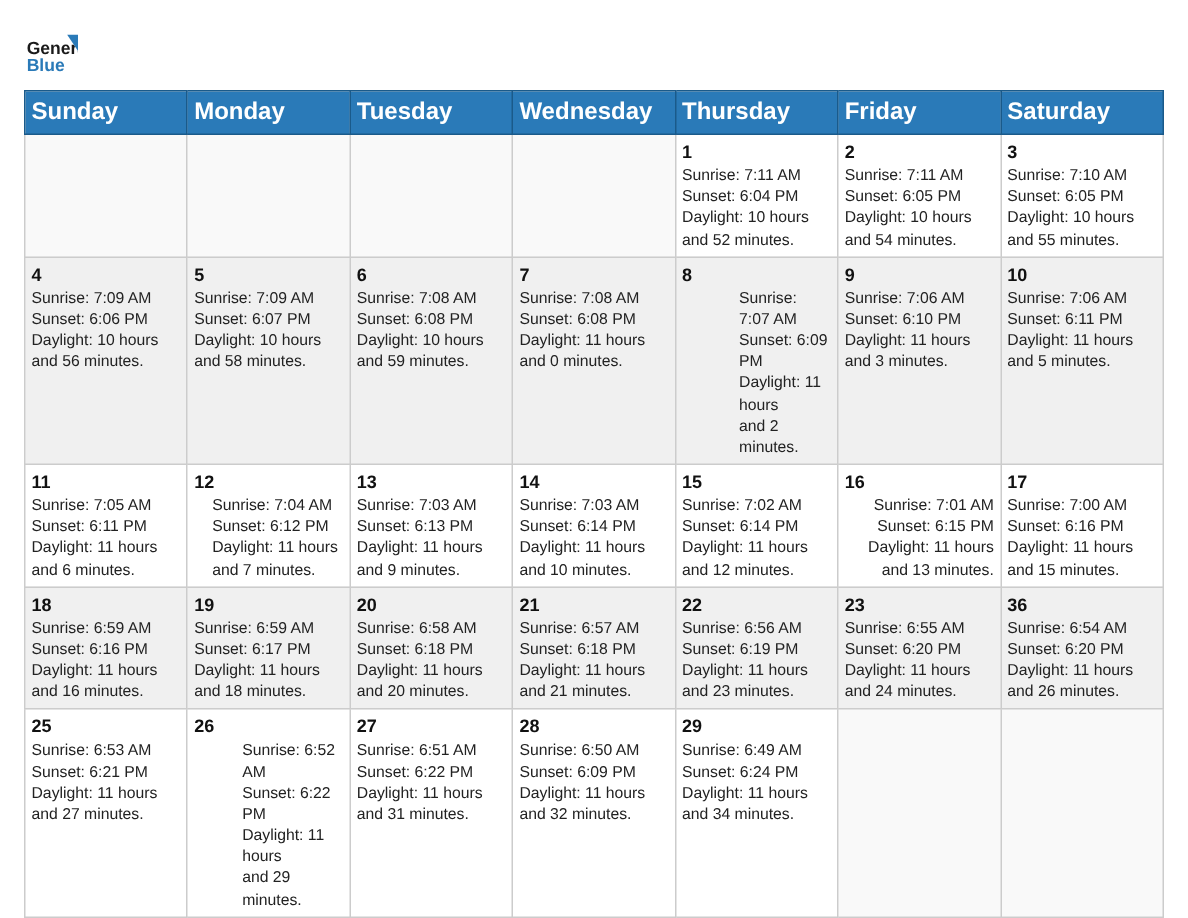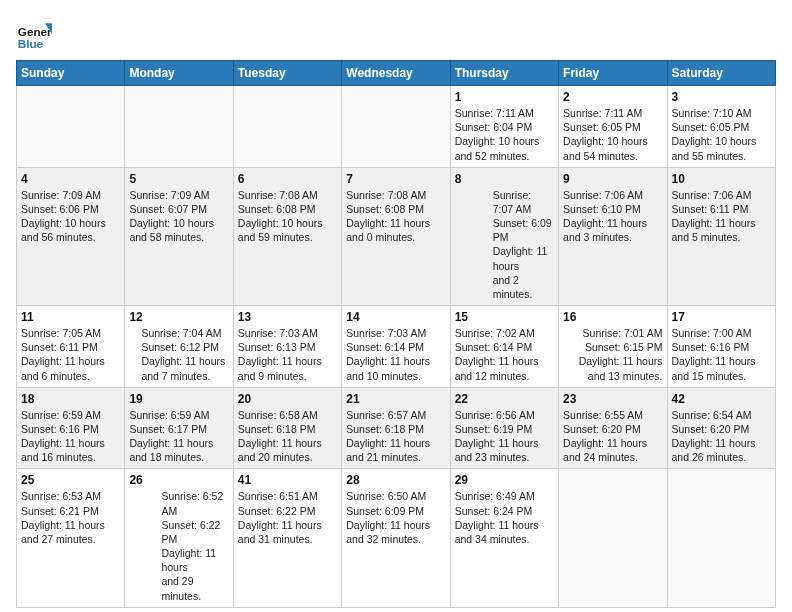--- a/index.html
+++ b/index.html
@@ -41,21 +41,21 @@
     .calendar {
       width: 100%;
       border-collapse: collapse;
       font-size: 11px;
     }
     .calendar th {
       background: #2a7ab8;
       color: #fff;
       padding: 5px 4px;
       text-align: left;
-      font-size: 12px;
+      font-size: 16px;
       font-weight: bold;
       border: 1px solid #1a5a8a;
     }
     .calendar td {
       vertical-align: top;
       border: 1px solid #ccc;
       padding: 4px;
       width: calc(100% / 7);
       height: 80px;
       background: #fff;
@@ -274,21 +274,21 @@
 and 23 minutes.</div>
         </td>
         <td>
           <div class="day-num">23</div>
           <div class="day-info" style="white-space: pre-line;">Sunrise: 6:55 AM
 Sunset: 6:20 PM
 Daylight: 11 hours
 and 24 minutes.</div>
         </td>
         <td>
-          <div class="day-num">42</div>
+          <div class="day-num">36</div>
           <div class="day-info" style="white-space: pre-line;">Sunrise: 6:54 AM
 Sunset: 6:20 PM
 Daylight: 11 hours
 and 26 minutes.</div>
         </td>
       </tr>
       <tr>
         <td>
           <div class="day-num">25</div>
           <div class="day-info" style="white-space: pre-line;">Sunrise: 6:53 AM
@@ -297,21 +297,21 @@
 and 27 minutes.</div>
         </td>
         <td>
           <div class="day-num">26</div>
           <div class="day-info" style="white-space: pre-line; margin-left: 32px;">Sunrise: 6:52 AM
 Sunset: 6:22 PM
 Daylight: 11 hours
 and 29 minutes.</div>
         </td>
         <td>
-          <div class="day-num">41</div>
+          <div class="day-num">27</div>
           <div class="day-info" style="white-space: pre-line;">Sunrise: 6:51 AM
 Sunset: 6:22 PM
 Daylight: 11 hours
 and 31 minutes.</div>
         </td>
         <td>
           <div class="day-num">28</div>
           <div class="day-info" style="white-space: pre-line;">Sunrise: 6:50 AM
 Sunset: 6:09 PM
 Daylight: 11 hours

